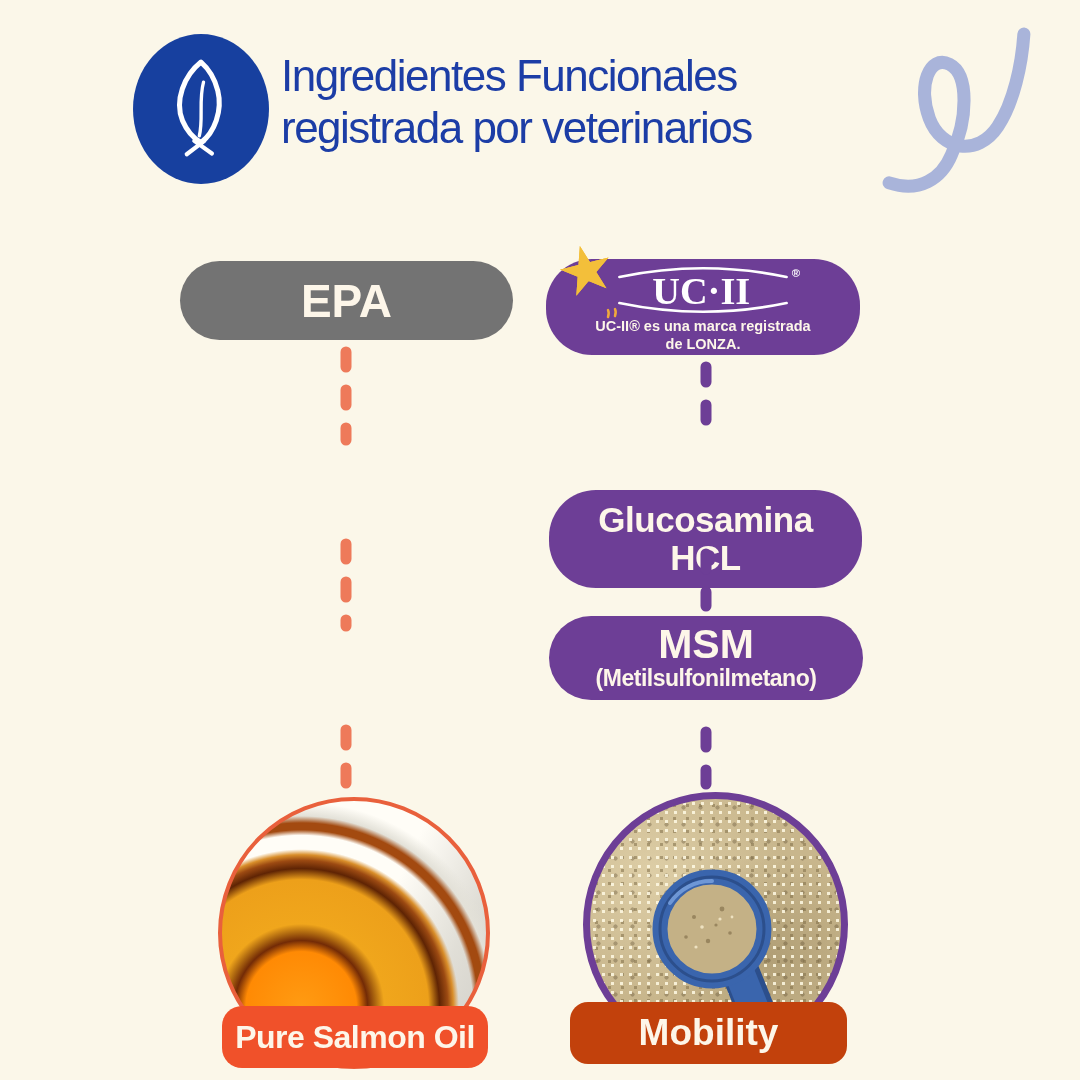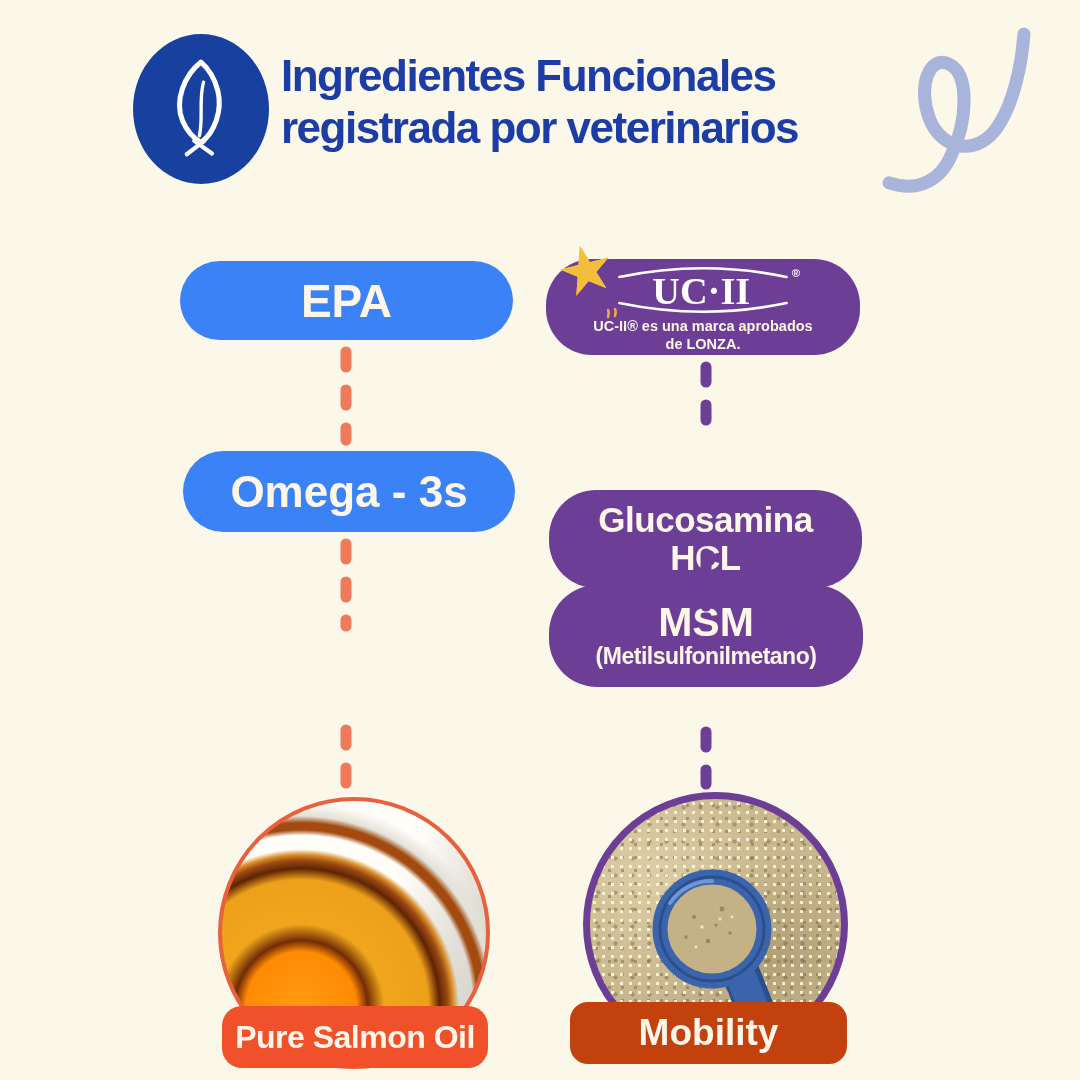--- a/index.html
+++ b/index.html
@@ -2,38 +2,38 @@
 <html><head>
 <meta charset="utf-8">
 <style>
   html,body{margin:0;padding:0;}
   body{width:1080px;height:1080px;font-family:"Liberation Sans",sans-serif;}
   .canvas{position:relative;width:1080px;height:1080px;background:#fbf7e9;overflow:hidden;}
 
   
   .badge{position:absolute;left:133px;top:34px;width:136px;height:150px;border-radius:50%;
          background:#17409f;display:flex;align-items:center;justify-content:center;}
-  .title{position:absolute;left:281px;top:50px;color:#1c3da6;font-weight:700;
+  .title{position:absolute;left:281px;top:50px;color:#1c3da6;font-weight:400;
          font-size:44px;line-height:1.18;letter-spacing:-1.5px;white-space:nowrap;}
   .title span{display:block;}
   .squiggle{position:absolute;left:872px;top:22px;}
 
   
   .pill{position:absolute;display:flex;flex-direction:column;align-items:center;justify-content:center;
         color:#fdf6e9;font-weight:800;text-align:center;}
-  .pill.orange{background:#3b82f6;}
+  .pill.orange{background:#737373;}
   .pill.purple{background:#6d3e96;}
 
   .pill-epa   {left:180px;top:261px;width:333px;height:79px;border-radius:40px;font-size:46px;}
   .pill-omega {left:183px;top:451px;width:332px;height:81px;border-radius:41px;font-size:44px;}
   .pill-dha   {left:184px;top:637px;width:330px;height:81px;border-radius:41px;font-size:46px;}
 
   .pill-ucii  {left:546px;top:259px;width:314px;height:96px;border-radius:46px;}
   .pill-gluco {left:549px;top:442px;width:313px;height:98px;border-radius:47px;font-size:35px;line-height:1.1;letter-spacing:-0.5px;margin-top:48px;}
-  .pill-msm   {left:549px;top:585px;width:314px;height:102px;border-radius:48px;}
+  .pill-msm   {left:549px;top:616px;width:314px;height:84px;border-radius:48px;}
   .msm-main{font-size:41px;line-height:1.0;}
   .msm-sub{font-size:23px;line-height:1.15;letter-spacing:-0.5px;}
 
   
   .ucii-logo{margin-top:2px;}
   .ucii-note{font-size:14.5px;font-weight:700;line-height:1.25;letter-spacing:0;}
   .ucii-star{position:absolute;left:14px;top:-18px;font-size:58px;color:#f3bf3a;
              transform:rotate(-14deg);line-height:1;text-shadow:0 0 0 #f3bf3a;}
   .ucii-ticks{position:absolute;left:58px;top:44px;}
 
@@ -89,42 +89,39 @@
     <span>registrada por veterinarios</span>
   </div>
 
   <svg class="squiggle" width="168" height="186" viewBox="0 0 165 185">
     <path d="M 16 160 C 46 170 68 156 78 132 C 94 98 96 52 76 42 C 56 32 44 64 56 96 C 68 128 104 134 124 104 C 140 80 148 42 150 12" fill="none" stroke="#a9b4da" stroke-width="13" stroke-linecap="round"></path>
   </svg>
 
   <div class="pill orange pill-epa">
     <span>EPA</span>
   </div>
-  <div class="pill orange pill-omega">
-    <span>Omega - 3s</span>
-  </div>
 
   <div class="pill purple pill-ucii">
     <span class="ucii-star">★</span>
     <svg class="ucii-ticks" width="16" height="16" viewBox="0 0 16 16">
       <g stroke="#f0a93c" stroke-width="2.5" stroke-linecap="round" fill="none">
         <path d="M 4 14 C 5 11 5 9 4 7"></path>
         <path d="M 11 13 C 12 10 12 8 11 6"></path>
       </g>
     </svg>
     <svg class="ucii-logo" width="212" height="54" viewBox="0 0 240 62">
       <g fill="none" stroke="#ffffff" stroke-width="3" stroke-linecap="round">
         <path d="M 24 16 Q 120 -4 216 16"></path>
         <path d="M 24 46 Q 120 66 216 46"></path>
       </g>
       <text x="118" y="47" text-anchor="middle" fill="#ffffff" font-family="Liberation Serif, serif" font-weight="bold" font-size="44">UC·II</text>
       <text x="222" y="16" fill="#ffffff" font-size="13">®</text>
     </svg>
     <div class="ucii-note">
-      <span>UC-II® es una marca aprobados</span><br>
+      <span>UC-II® es una marca registrada</span><br>
       <span>de LONZA.</span>
     </div>
   </div>
 
   <div class="pill purple pill-gluco">
     <span>Glucosamina</span>
     <span>HCL</span>
   </div>
   <div class="pill purple pill-msm">
     <span class="msm-main">MSM</span>

